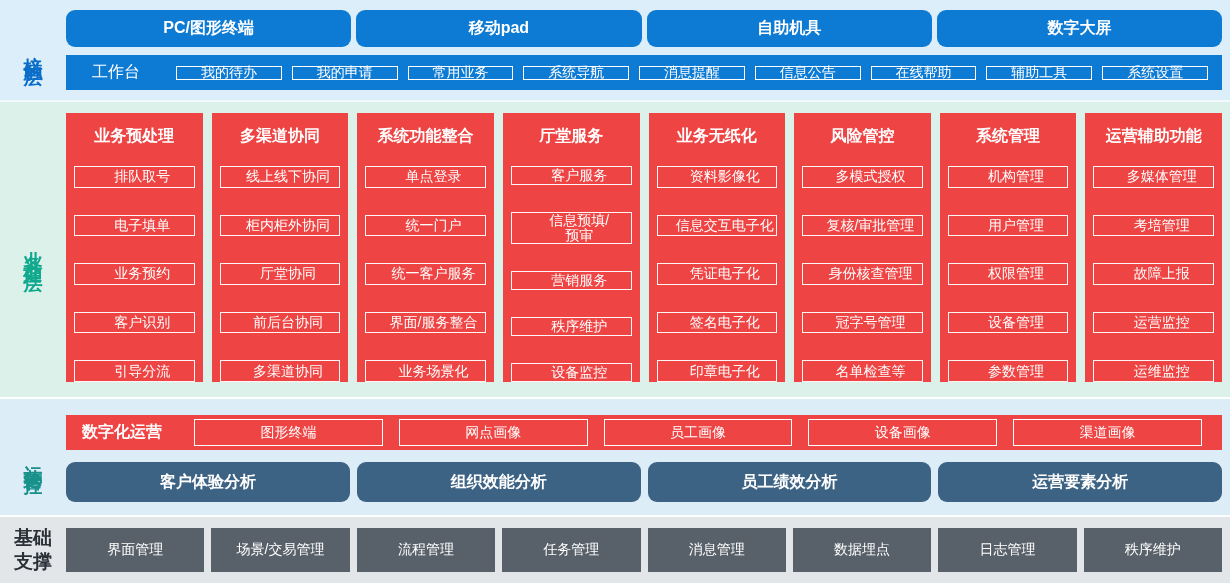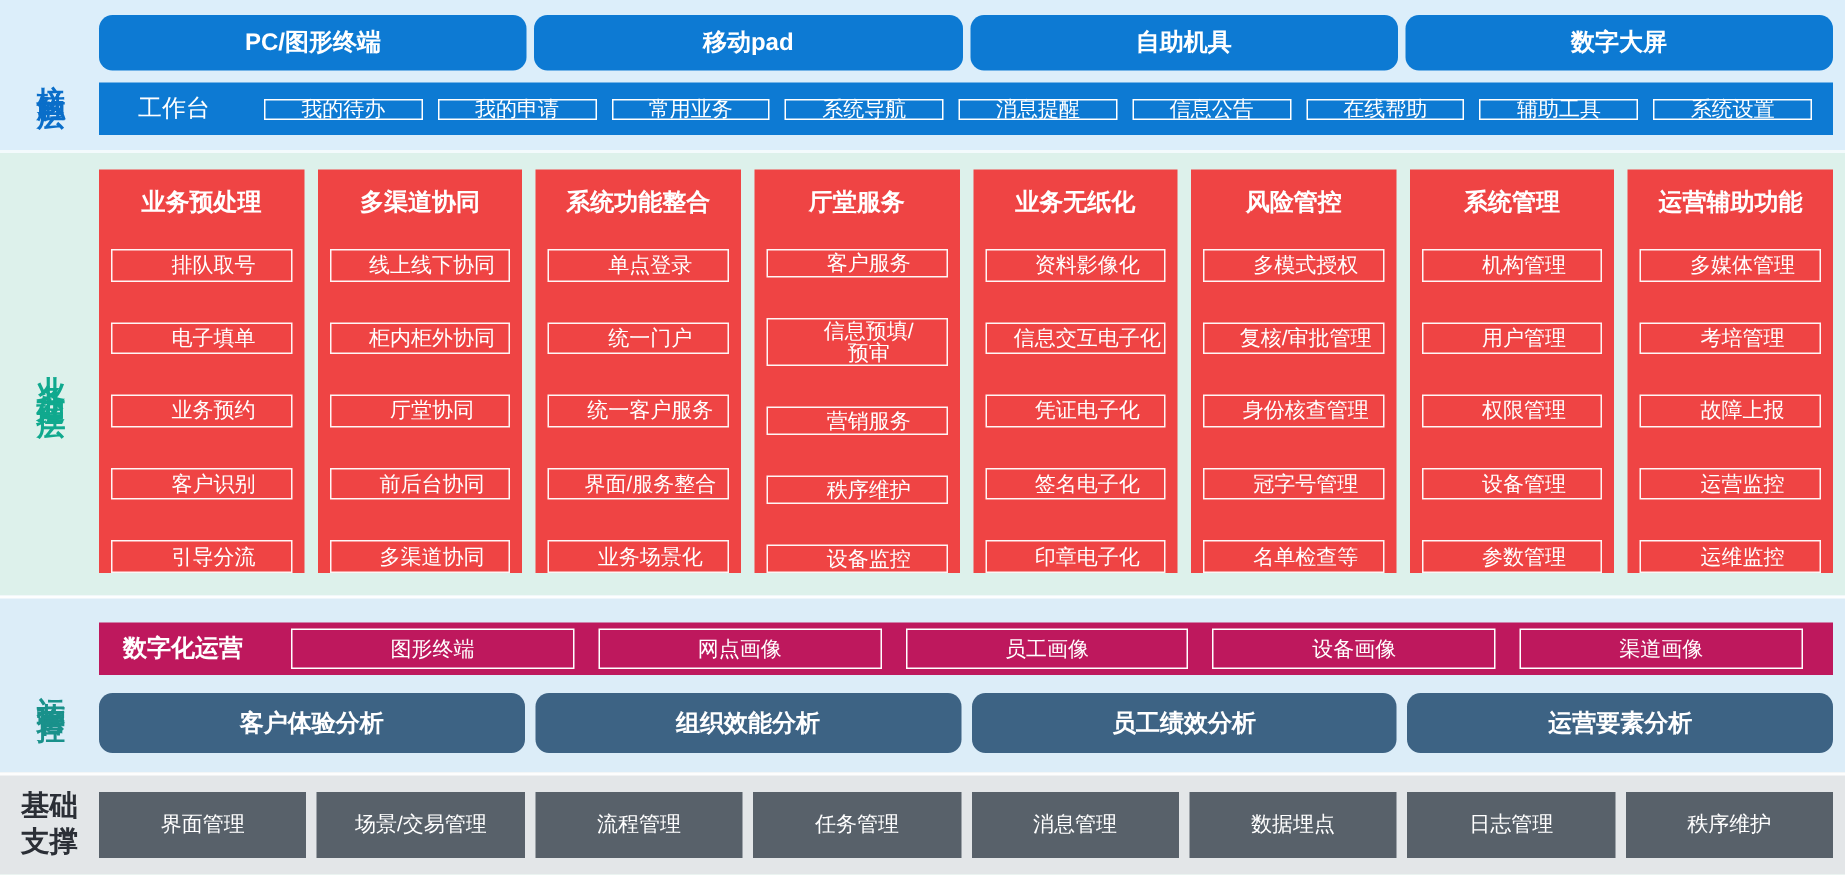--- a/index.html
+++ b/index.html
@@ -51,21 +51,21 @@
     margin-bottom:12px; display:flex; align-items:center; justify-content:center;
     text-align:center; white-space:pre-line; line-height:15px;padding-left:16px;
   }
   .biz-item:last-child { margin-bottom:0; }
 
   
   #operations { height:118px; background:#dcedf8; border-top:2px solid #fdfefe; }
   #operations .v-label { color:#19918b; letter-spacing:4px; }
   #operations .content { padding-top:16px; }
   .digital-row {
-    height:35px; background:#be185d; display:flex; align-items:center;
+    height:35px; background:#ef4444; display:flex; align-items:center;
     gap:16px; padding-right:20px;
   }
   .digital-label { flex:0 0 112px; text-align:center; color:#fff; font-weight:bold; font-size:16px; }
   .digital-item {
     flex:1; height:27px; border:1px solid #fff; color:#fff; font-size:14px;
     display:flex; align-items:center; justify-content:center;
   }
   .analysis-row { margin-top:12px; display:flex; gap:7px; height:40px; }
   .analysis-item {
     flex:1; background:#3d6384; border-radius:9px; color:#fff; font-weight:bold;

